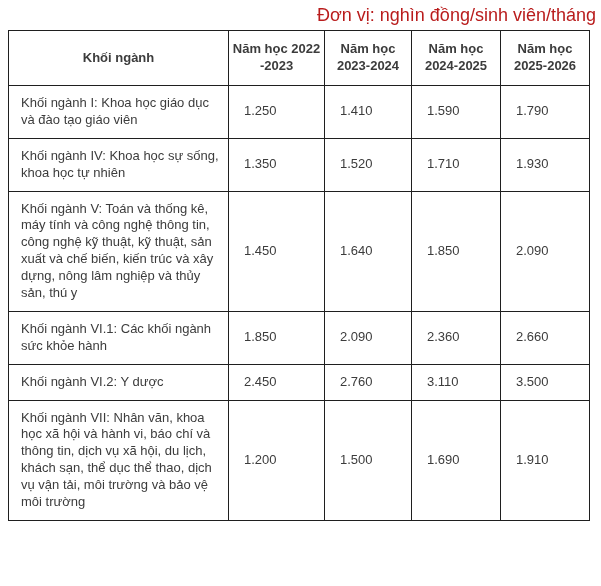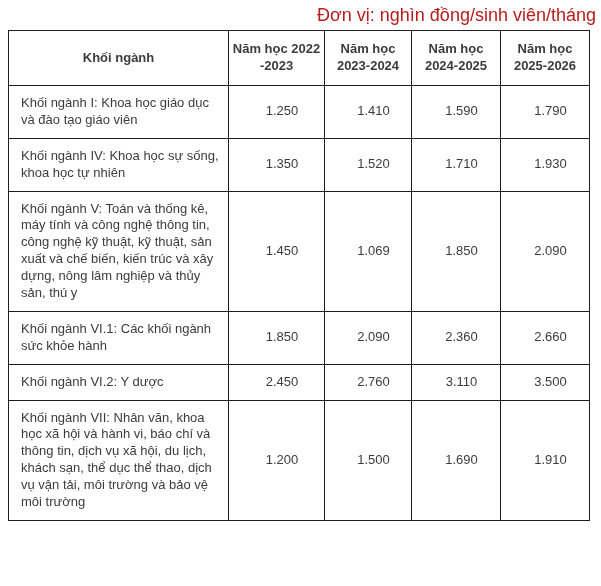--- a/index.html
+++ b/index.html
@@ -41,21 +41,21 @@
   }
   .fee-table td {
     padding: 9px 4px;
   }
   .fee-table td.label-cell {
     text-align: left;
     padding-left: 12px;
     padding-right: 4px;
   }
   .fee-table td.num-cell {
-    text-align: center;
+    text-align: left;
     padding-left: 15px;
   }
   col.c-label { width: 220px; }
   col.c-y1 { width: 96px; }
   col.c-y2 { width: 87px; }
   col.c-y3 { width: 89px; }
   col.c-y4 { width: 89px; }
 </style>
 </head>
 <body>
@@ -90,21 +90,21 @@
     <tr>
       <td class="label-cell">Khối ngành IV: Khoa học sự sống, khoa học tự nhiên</td>
       <td class="num-cell">1.350</td>
       <td class="num-cell">1.520</td>
       <td class="num-cell">1.710</td>
       <td class="num-cell">1.930</td>
     </tr>
     <tr>
       <td class="label-cell">Khối ngành V: Toán và thống kê, máy tính và công nghệ thông tin, công nghệ kỹ thuật, kỹ thuật, sản xuất và chế biến, kiến trúc và xây dựng, nông lâm nghiệp và thủy sản, thú y</td>
       <td class="num-cell">1.450</td>
-      <td class="num-cell">1.069</td>
+      <td class="num-cell">1.640</td>
       <td class="num-cell">1.850</td>
       <td class="num-cell">2.090</td>
     </tr>
     <tr>
       <td class="label-cell">Khối ngành VI.1: Các khối ngành sức khỏe hành</td>
       <td class="num-cell">1.850</td>
       <td class="num-cell">2.090</td>
       <td class="num-cell">2.360</td>
       <td class="num-cell">2.660</td>
     </tr>

